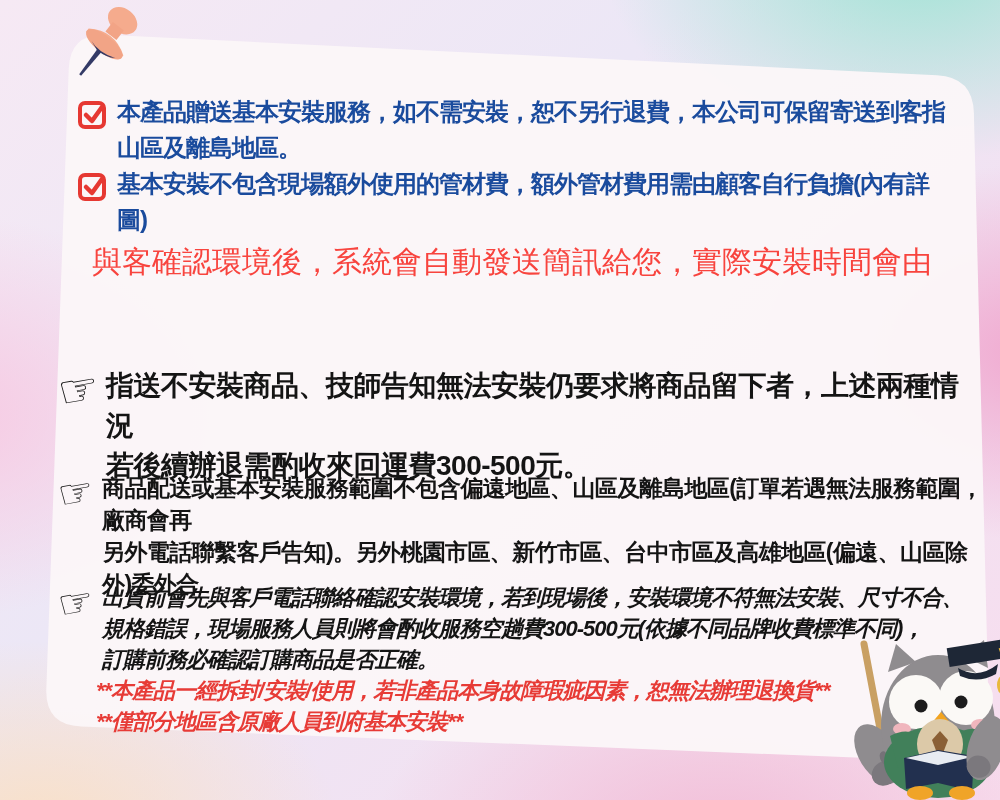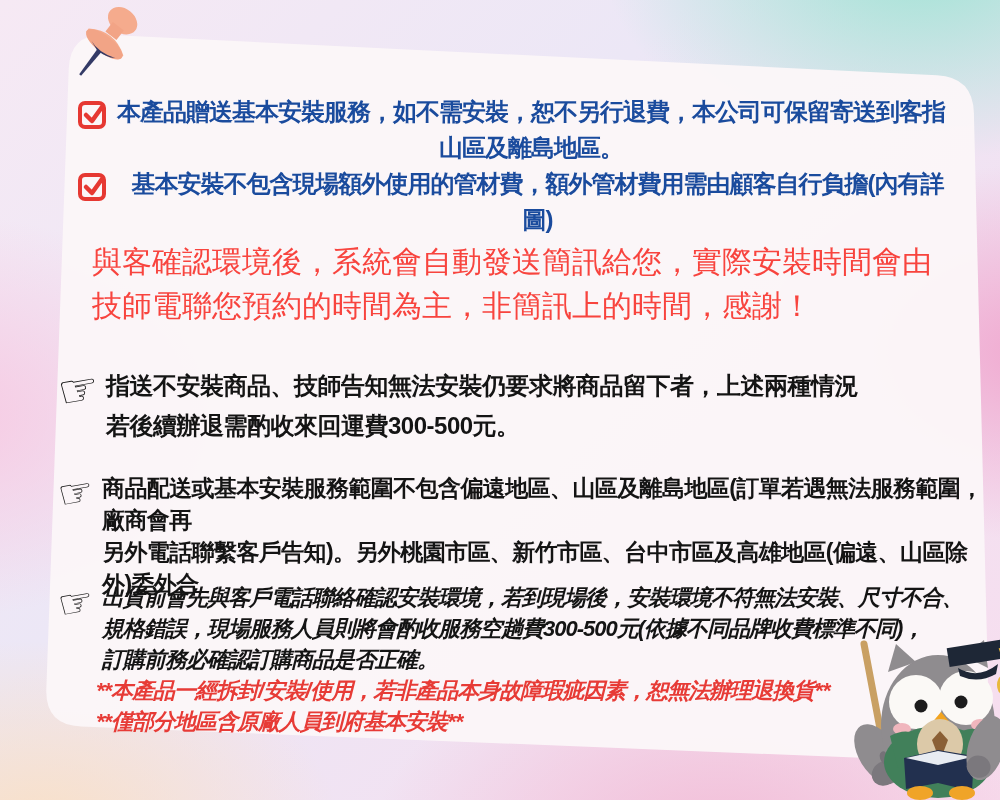--- a/index.html
+++ b/index.html
@@ -15,41 +15,41 @@
       radial-gradient(ellipse 45% 38% at 104% 44%, #f0a8cf 0%, rgba(240,168,207,0) 62%),
       radial-gradient(ellipse 50% 42% at -6% 52%, #f7c9e2 0%, rgba(247,201,226,0) 60%),
       radial-gradient(ellipse 50% 40% at 4% 104%, #f9e0c6 0%, rgba(249,224,198,0) 60%),
       radial-gradient(ellipse 60% 45% at 72% 106%, #f2bcd6 0%, rgba(242,188,214,0) 58%),
       linear-gradient(135deg,#f6e9f4 0%,#ece7f6 38%,#f7ddee 100%);
   }
   .card-svg{position:absolute;left:0;top:0;width:1000px;height:800px;}
   .content{position:absolute;left:0;top:0;width:1000px;height:800px;}
 
   .check-block{position:absolute;left:78px;top:94px;width:880px;}
-  .check-row{display:flex;align-items:flex-start;text-align:center;}
+  .check-row{display:flex;align-items:flex-start;}
   .checkbox{
     flex:0 0 auto;width:20px;height:20px;margin:7px 11px 0 0;
     border:4px solid #e63832;border-radius:7px;position:relative;background:transparent;
   }
   .checkbox svg{position:absolute;left:-2px;top:-4px;}
   .check-lines{color:#1a4b9d;font-weight:900;font-size:24px;line-height:36px;letter-spacing:-1px;}
 
   .notice-red{
     position:absolute;left:92px;top:240px;width:880px;
     color:#f8443e;font-weight:400;font-size:30px;line-height:44px;letter-spacing:0px;
   }
 
   .hand-section{position:absolute;display:flex;align-items:flex-start;}
   .hand-icon{
     flex:0 0 auto;color:#141414;transform:rotate(-10deg);
     line-height:1;margin-top:0px;
   }
   .s1{left:58px;top:366px;width:910px;}
   .s1 .hand-icon{font-size:46px;width:48px;}
-  .s1 .sec-lines{font-size:24px;line-height:40px;letter-spacing:-0.5px;}
+  .s1 .sec-lines{font-size:28px;line-height:40px;letter-spacing:-0.5px;}
   .s2{left:58px;top:472px;width:930px;}
   .s2 .hand-icon{font-size:40px;width:44px;}
   .s2 .sec-lines{font-size:23px;line-height:32px;letter-spacing:-0.6px;}
   .s3{left:58px;top:582px;width:930px;}
   .s3 .hand-icon{font-size:40px;width:44px;}
   .s3 .sec-lines{font-size:22px;line-height:31px;letter-spacing:-1px;font-style:italic;}
   .sec-lines{color:#141414;font-weight:900;}
   .warn-line{color:#e73b36;margin-left:-6px;}
 
   .pushpin{position:absolute;left:74px;top:0px;overflow:visible;}
@@ -85,21 +85,20 @@
           </svg>
         </span>
         <div class="check-lines">
           <div>基本安裝不包含現場額外使用的管材費，額外管材費用需由顧客自行負擔(內有詳圖)</div>
         </div>
       </div>
     </div>
 
     <div class="notice-red">
       <div>與客確認環境後，系統會自動發送簡訊給您，實際安裝時間會由</div>
-      <div>技師電聯您預約的時間為主，非簡訊上的時間，感謝！</div>
     </div>
 
     <div class="hand-section s1">
       <span class="hand-icon">☞</span>
       <div class="sec-lines">
         <div>指送不安裝商品、技師告知無法安裝仍要求將商品留下者，上述兩種情況</div>
         <div>若後續辦退需酌收來回運費300-500元。</div>
       </div>
     </div>
 

